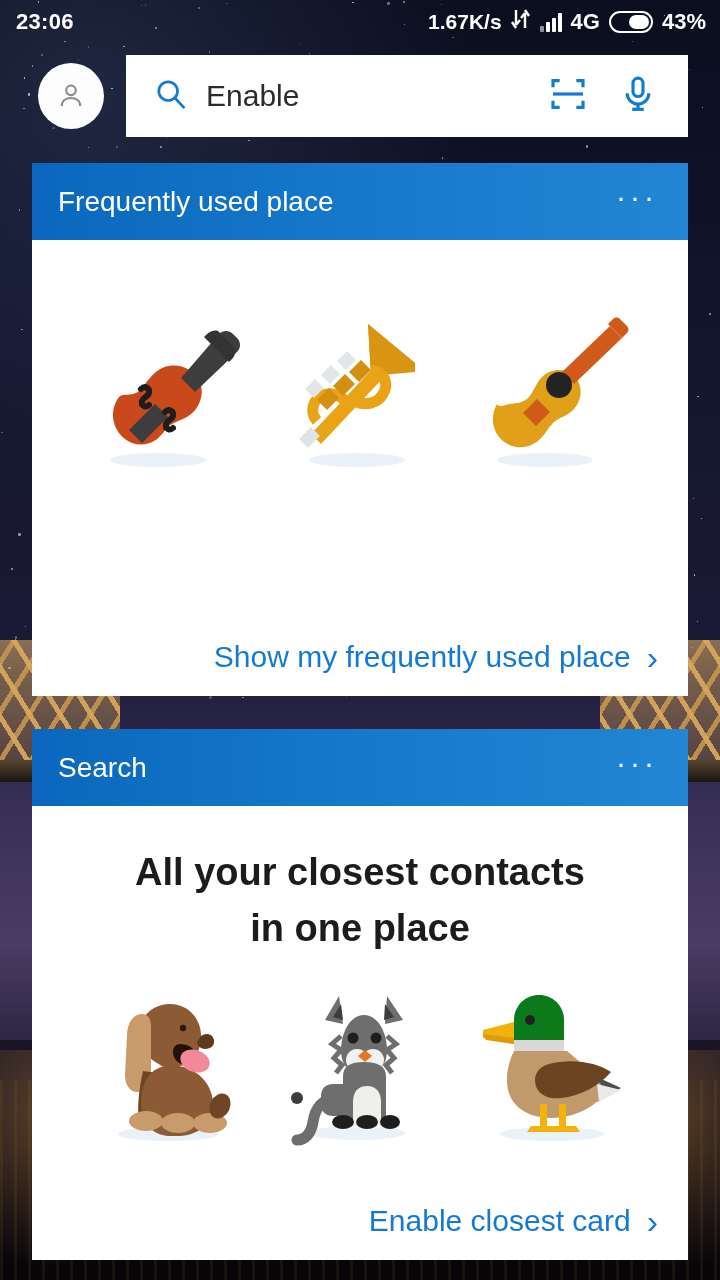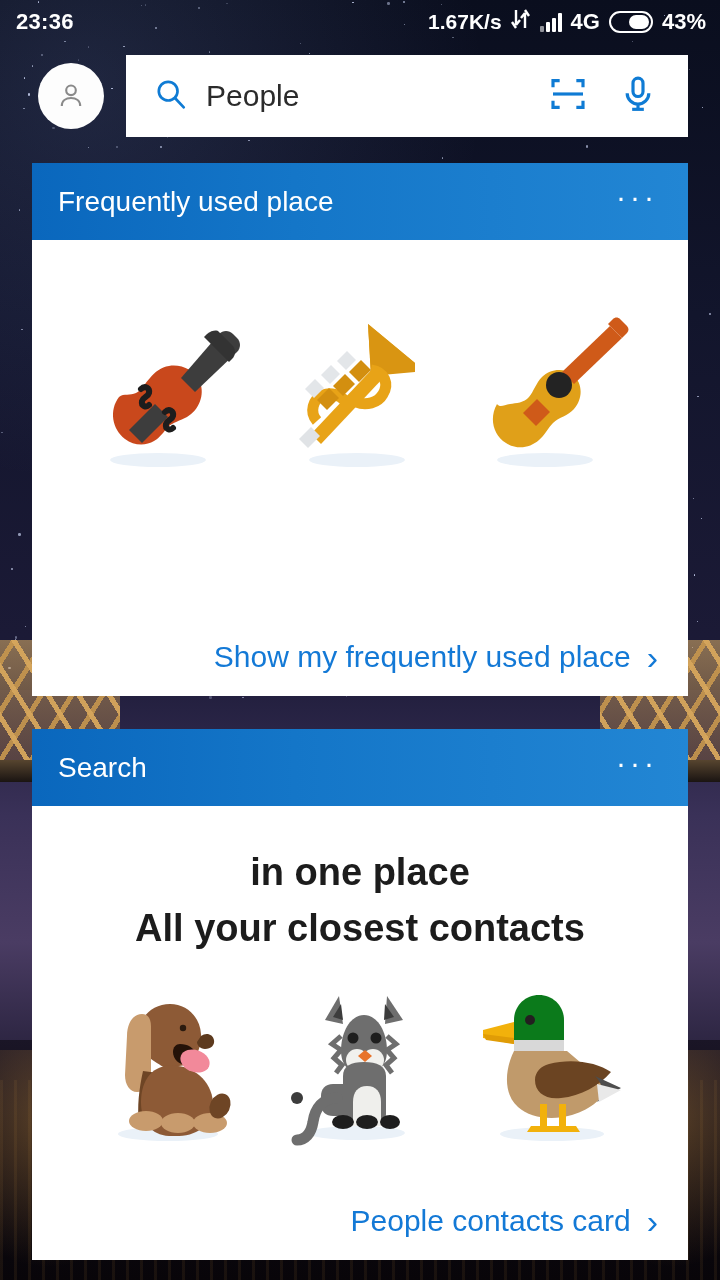--- a/index.html
+++ b/index.html
@@ -400,21 +400,21 @@
     <div class="truss"></div>
   </div>
   <div class="bridge-right">
     <div class="truss"></div>
   </div>
   <div class="deck-l"></div>
   <div class="deck-r"></div>
 </div>
 
 <div id="statusbar">
-  <span id="clock">23:36</span>
+  <span id="clock">23:06</span>
   <div class="sb-right">
     <span id="netspeed">1.67K/s</span>
     <span>
       <svg width="20" height="22" viewBox="0 0 20 22">
         <path d="M5 2 L5 17 M5 20 L1 14 M5 17 L9 12" stroke="#fff" stroke-width="2.4" fill="none"></path>
         <path d="M14 20 L14 5 M14 2 L18 8 M14 5 L10 10" stroke="#fff" stroke-width="2.4" fill="none"></path>
       </svg>
     </span>
     <span class="bars">
       <i style="height:6px;opacity:.55"></i>
@@ -437,21 +437,21 @@
       <path d="M5.5 19c0-3.6 2.9-5.6 6.5-5.6s6.5 2 6.5 5.6" fill="none" stroke="#8a8a8a" stroke-width="1.5"></path>
     </svg>
   </div>
   <div id="searchbox">
     <span class="mag">
       <svg width="34" height="34" viewBox="0 0 24 24">
         <circle cx="10" cy="10" r="6.6" fill="none" stroke="#0f7bd4" stroke-width="1.9"></circle>
         <line x1="14.8" y1="14.8" x2="21" y2="21.4" stroke="#0f7bd4" stroke-width="1.9" stroke-linecap="round"></line>
       </svg>
     </span>
-    <span id="searchtext">People</span>
+    <span id="searchtext">Enable</span>
     <span class="sb-icon">
       <svg width="40" height="40" viewBox="0 0 24 24">
         <path d="M3 8V4h4 M17 4h4v4 M21 16v4h-4 M7 20H3v-4" fill="none" stroke="#0f7bd4" stroke-width="1.9"></path>
         <line x1="3" y1="12" x2="21" y2="12" stroke="#0f7bd4" stroke-width="1.9"></line>
       </svg>
     </span>
     <span class="sb-icon">
       <svg width="40" height="40" viewBox="0 0 24 24">
         <rect x="9" y="2.5" width="6" height="11" rx="3" fill="none" stroke="#0f7bd4" stroke-width="1.9"></rect>
         <path d="M5.5 11.5a6.5 6.5 0 0 0 13 0" fill="none" stroke="#0f7bd4" stroke-width="1.9"></path>
@@ -525,22 +525,22 @@
   </div>
 </div>
 
 <div class="card" id="card-people">
   <div class="card-head">
     <span class="card-title">Search</span>
     <span class="card-menu">···</span>
   </div>
   <div class="card-body">
     <div class="headline">
+      <div>All your closest contacts</div>
       <div>in one place</div>
-      <div>All your closest contacts</div>
     </div>
     <div class="illus">
 
       <div class="fig">
         <svg viewBox="0 0 170 175">
           <ellipse cx="85" cy="158" rx="50" ry="7" fill="#eaf1f8"></ellipse>
           <path d="M55 60c0-18 14-32 32-32 17 0 30 13 31 30 1 14-6 22-8 30l-28 4c-9-6-27-14-27-32z" fill="#8d5a36"></path>
           <path d="M44 60c0-14 7-22 15-22 6 0 9 5 9 12v46c0 12-6 20-14 20-7 0-12-7-12-17z" fill="#c89b6d"></path>
           <path d="M60 95c-4 18-6 36-4 52h18c-2-18-2-35 1-50z" fill="#6e4525"></path>
           <path d="M82 90c24-4 46 12 48 36 1 22-14 33-34 34H86c-18-1-28-14-28-34 0-18 8-33 24-36z" fill="#8d5a36"></path>
@@ -602,17 +602,17 @@
             <rect x="73" y="128" width="7" height="26"></rect>
             <rect x="92" y="128" width="7" height="26"></rect>
             <path d="M64 150 h26 l4 6 H60z"></path>
             <path d="M83 150 h26 l4 6 H79z"></path>
           </g>
         </svg>
       </div>
 
     </div>
     <div class="cardlink">
-      <span>People contacts card</span>
+      <span>Enable closest card</span>
       <span class="chev">›</span>
     </div>
   </div>
 </div>
 
 </body></html>

